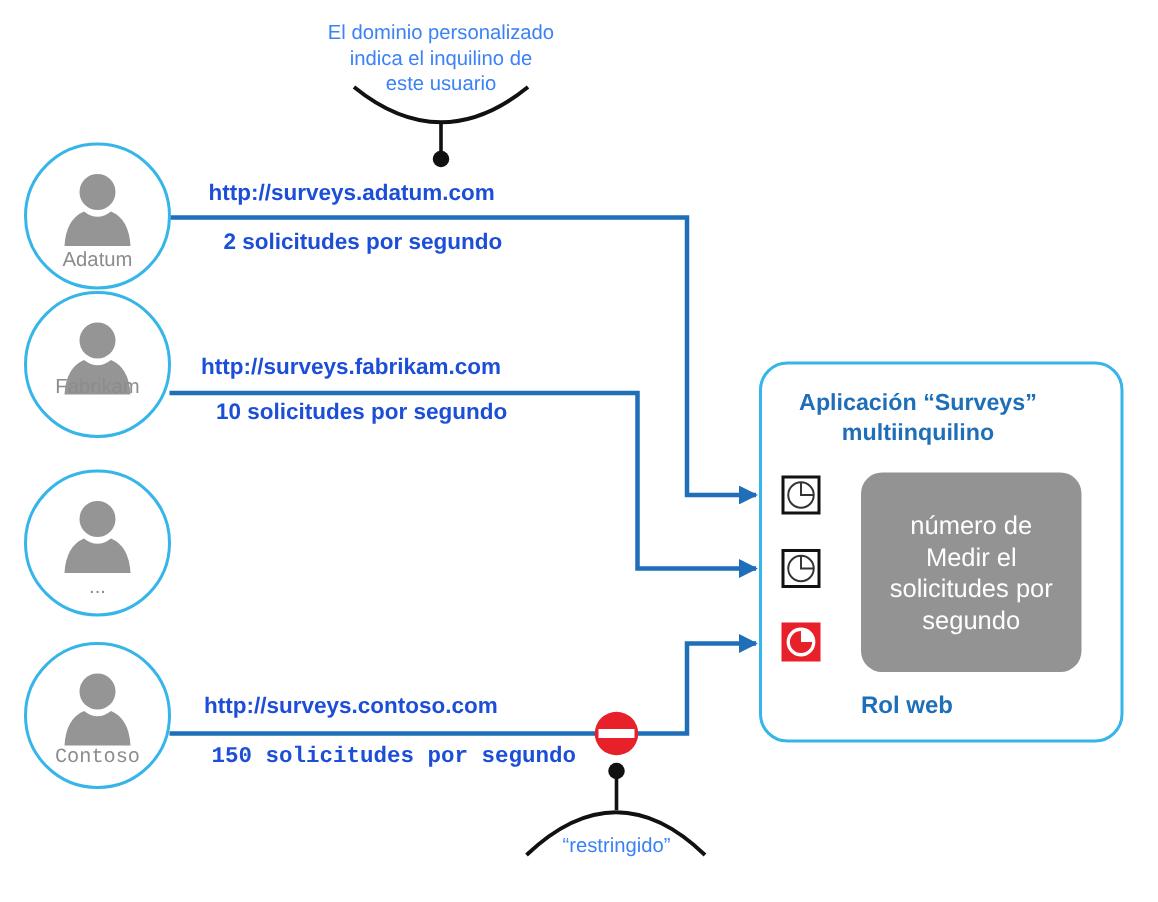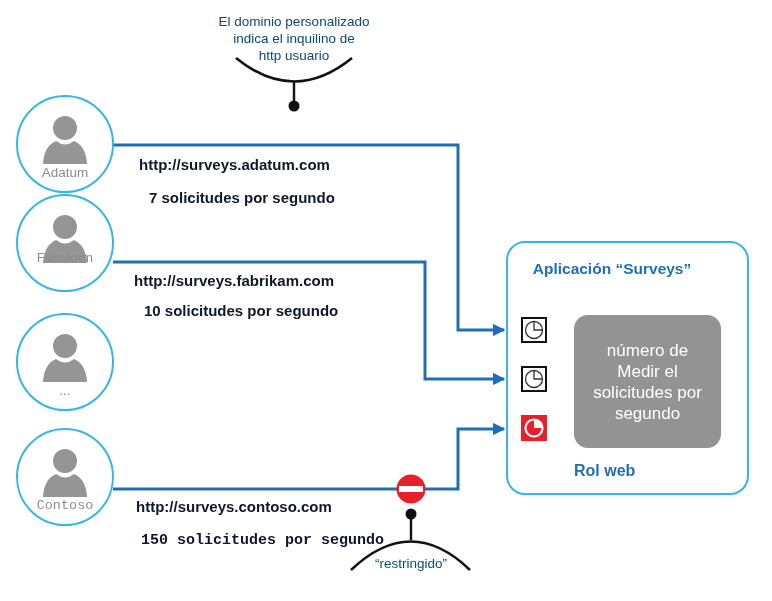--- a/index.html
+++ b/index.html
@@ -1,21 +1,21 @@
 <!DOCTYPE html>
 <html><head>
   <meta charset="utf-8">
   <style>
     html, body { margin: 0; padding: 0; background: #ffffff; }
     body { width: 772px; height: 601px; position: relative; overflow: hidden;
            font-family: "Liberation Sans", "DejaVu Sans", sans-serif; }
     #diagram { position: absolute; left: 0; top: 0; width: 772px; height: 601px; }
     .abs { position: absolute; }
-    .note { color: #0c4a6e; font-size: 13.5px; line-height: 17px; text-align: center; }
-    .blue-bold { color: #0f172a; font-weight: bold; font-size: 15px; white-space: nowrap; margin-top: 36px; }
+    .note { color: #3b82f6; font-size: 13.5px; line-height: 17px; text-align: center; }
+    .blue-bold { color: #1d4ed8; font-weight: bold; font-size: 15px; white-space: nowrap; }
     .tenant-label { color: #8c8c8c; font-size: 13.5px; text-align: center; width: 96px; }
     .app-title { color: #1e6fb8; font-weight: bold; font-size: 15.5px; line-height: 20px; text-align: center; }
     .gray-text { color: #ffffff; font-size: 17px; line-height: 21px; text-align: center; }
     .role { color: #1e6fb8; font-weight: bold; font-size: 16px; }
   </style>
 </head>
 <body>
 
 <svg id="diagram" viewBox="0 0 772 601" xmlns="http://www.w3.org/2000/svg">
   <defs>
@@ -90,39 +90,40 @@
   <g>
     <circle cx="411" cy="514" r="5.5" fill="#111"></circle>
     <line x1="411" y1="514" x2="411" y2="540" stroke="#111" stroke-width="2.4"></line>
     <path d="M351,570 Q411,513 470,570" fill="none" stroke="#111" stroke-width="2.6"></path>
   </g>
 </svg>
 
 <div class="abs note" style="left:204px; top:13px; width:180px;">
   <div>El dominio personalizado</div>
   <div>indica el inquilino de</div>
-  <div>http usuario</div>
+  <div>este usuario</div>
 </div>
 
 <div class="abs tenant-label" style="left:17px; top:165px;">Adatum</div>
 <div class="abs tenant-label" style="left:17px; top:250px;">Fabrikam</div>
 <div class="abs tenant-label" style="left:17px; top:383px;">...</div>
 <div class="abs tenant-label" style="left:17px; top:498px;font-family:Liberation Mono, monospace;">Contoso</div>
 
 <div class="abs blue-bold" style="left:139px; top:120px;">http://surveys.adatum.com</div>
-<div class="abs blue-bold" style="left:149px; top:153px;">7 solicitudes por segundo</div>
+<div class="abs blue-bold" style="left:149px; top:153px;">2 solicitudes por segundo</div>
 
 <div class="abs blue-bold" style="left:134px; top:236px;">http://surveys.fabrikam.com</div>
 <div class="abs blue-bold" style="left:144px; top:266px;">10 solicitudes por segundo</div>
 
 <div class="abs blue-bold" style="left:136px; top:462px;">http://surveys.contoso.com</div>
 <div class="abs blue-bold" style="left:141px; top:496px;font-family:Liberation Mono, monospace;">150 solicitudes por segundo</div>
 
 <div class="abs app-title" style="left:507px; top:259px; width:210px;">
   <div>Aplicación “Surveys”</div>
+  <div>multiinquilino</div>
 </div>
 <div class="abs gray-text" style="left:574px; top:340px; width:147px;">
   <div>número de</div>
   <div>Medir el</div>
   <div>solicitudes por</div>
   <div>segundo</div>
 </div>
 <div class="abs role" style="left:574px; top:462px; width:147px;">Rol web</div>
 
 <div class="abs note" style="left:351px; top:555px; width:120px;">

